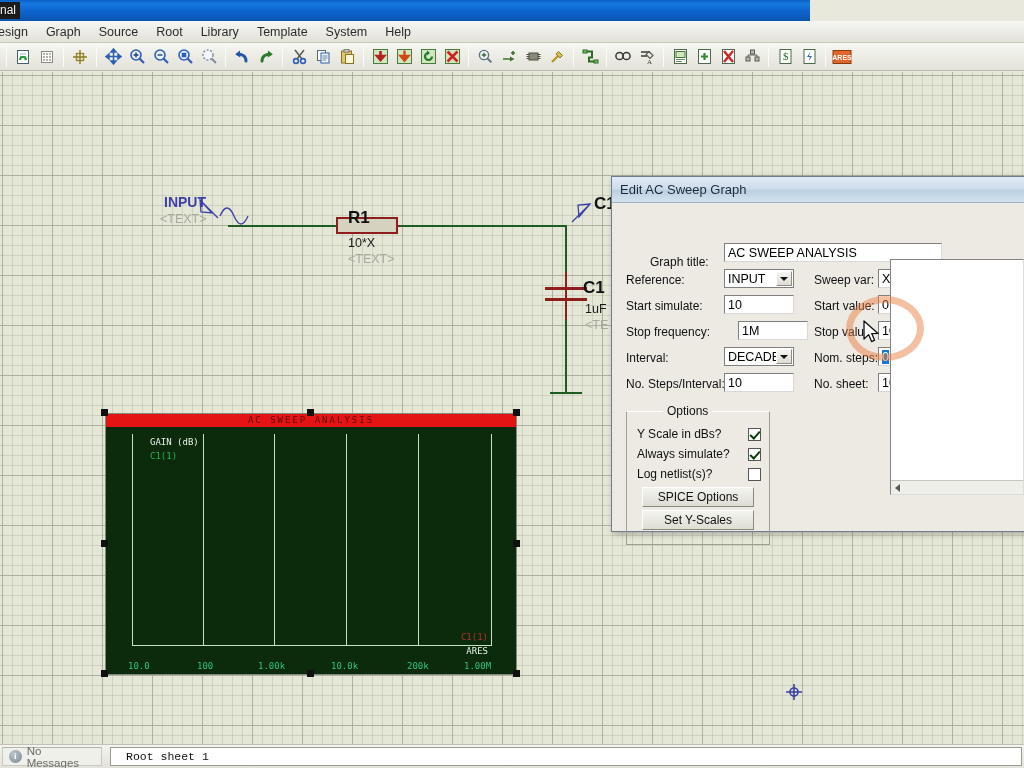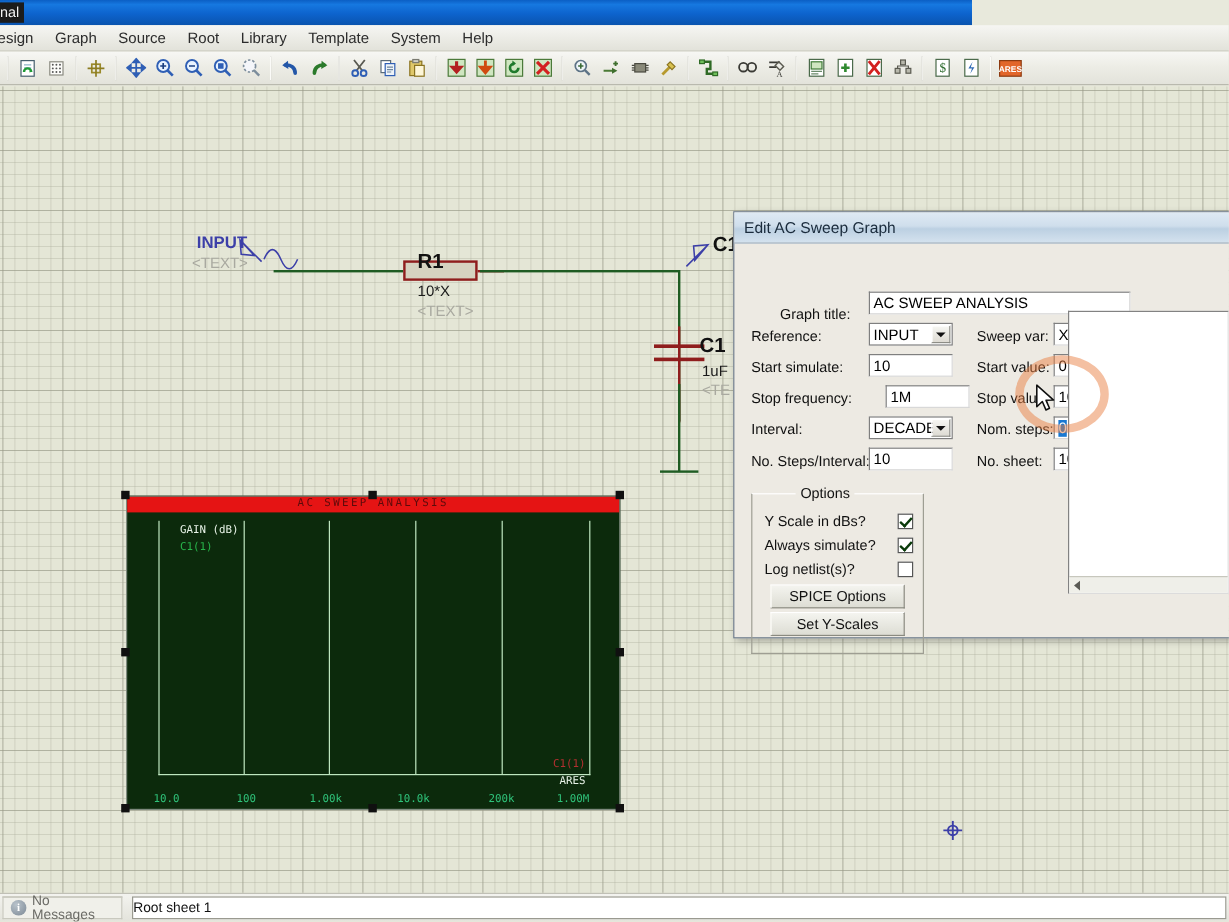--- a/index.html
+++ b/index.html
@@ -216,21 +216,21 @@
     position: absolute; left: 0; bottom: 0; width: 1024px; height: 24px;
     background: linear-gradient(to bottom,#f3f3ef,#e3e3db);
     border-top: 1px solid #c0c0b6;
     display: flex; align-items: center; padding: 0 2px;
   }
   .sb-panel {
     height: 19px; display: flex; align-items: center; gap: 5px;
     border: 1px solid #c9c9bf; border-top-color:#b5b5aa;
     background: #f0f0ea; padding: 0 6px; font-size: 11.5px; color: #6b6b66;
   }
-  .sb-panel.doc { background:#fff; color:#111; padding-left:0; border-color:#9a9a90; }
+  .sb-panel.doc { background:#fff; color:#111; padding-left:15px; border-color:#9a9a90;font-family:Liberation Mono, monospace; }
   #sb-msg-icon {
     width: 13px; height: 13px; border-radius: 50%;
     background: radial-gradient(circle at 35% 30%, #b9c3cb, #7c8995);
     color:#fff; font-size:9px; font-weight:bold; text-align:center; line-height:13px;
     font-family:"Liberation Serif", serif;
   }
 </style>
 </head>
 <body>
 

